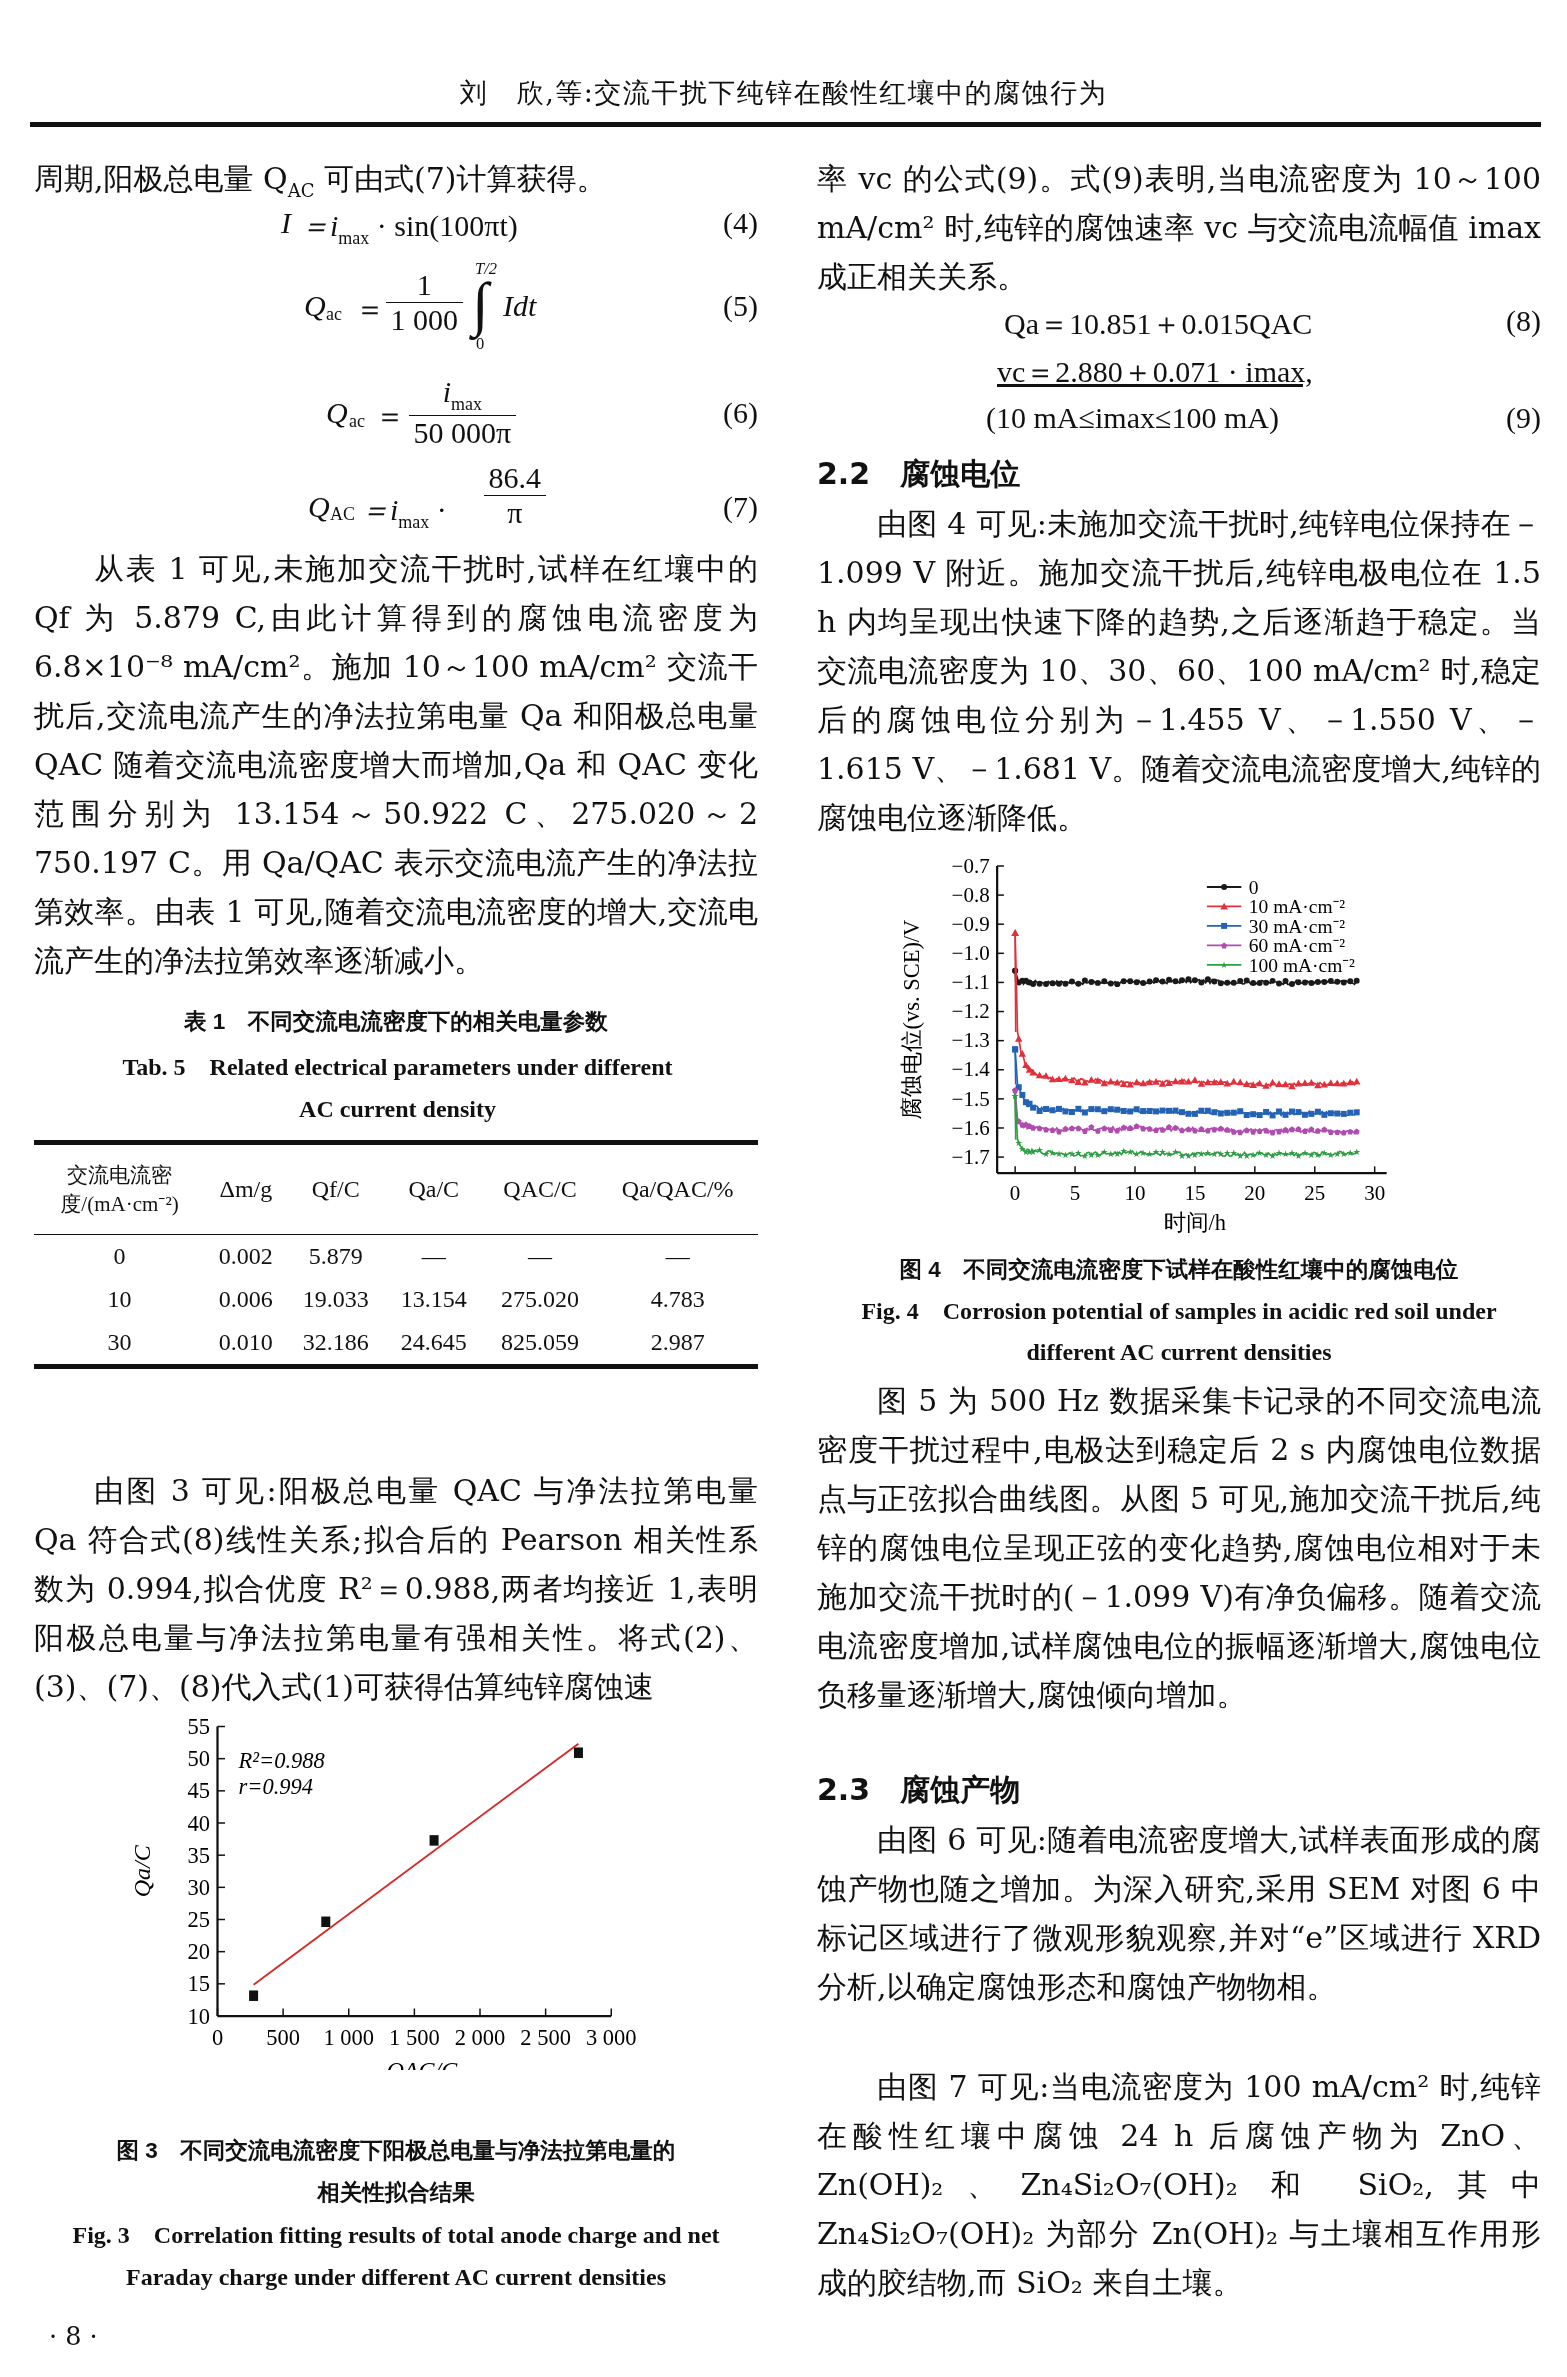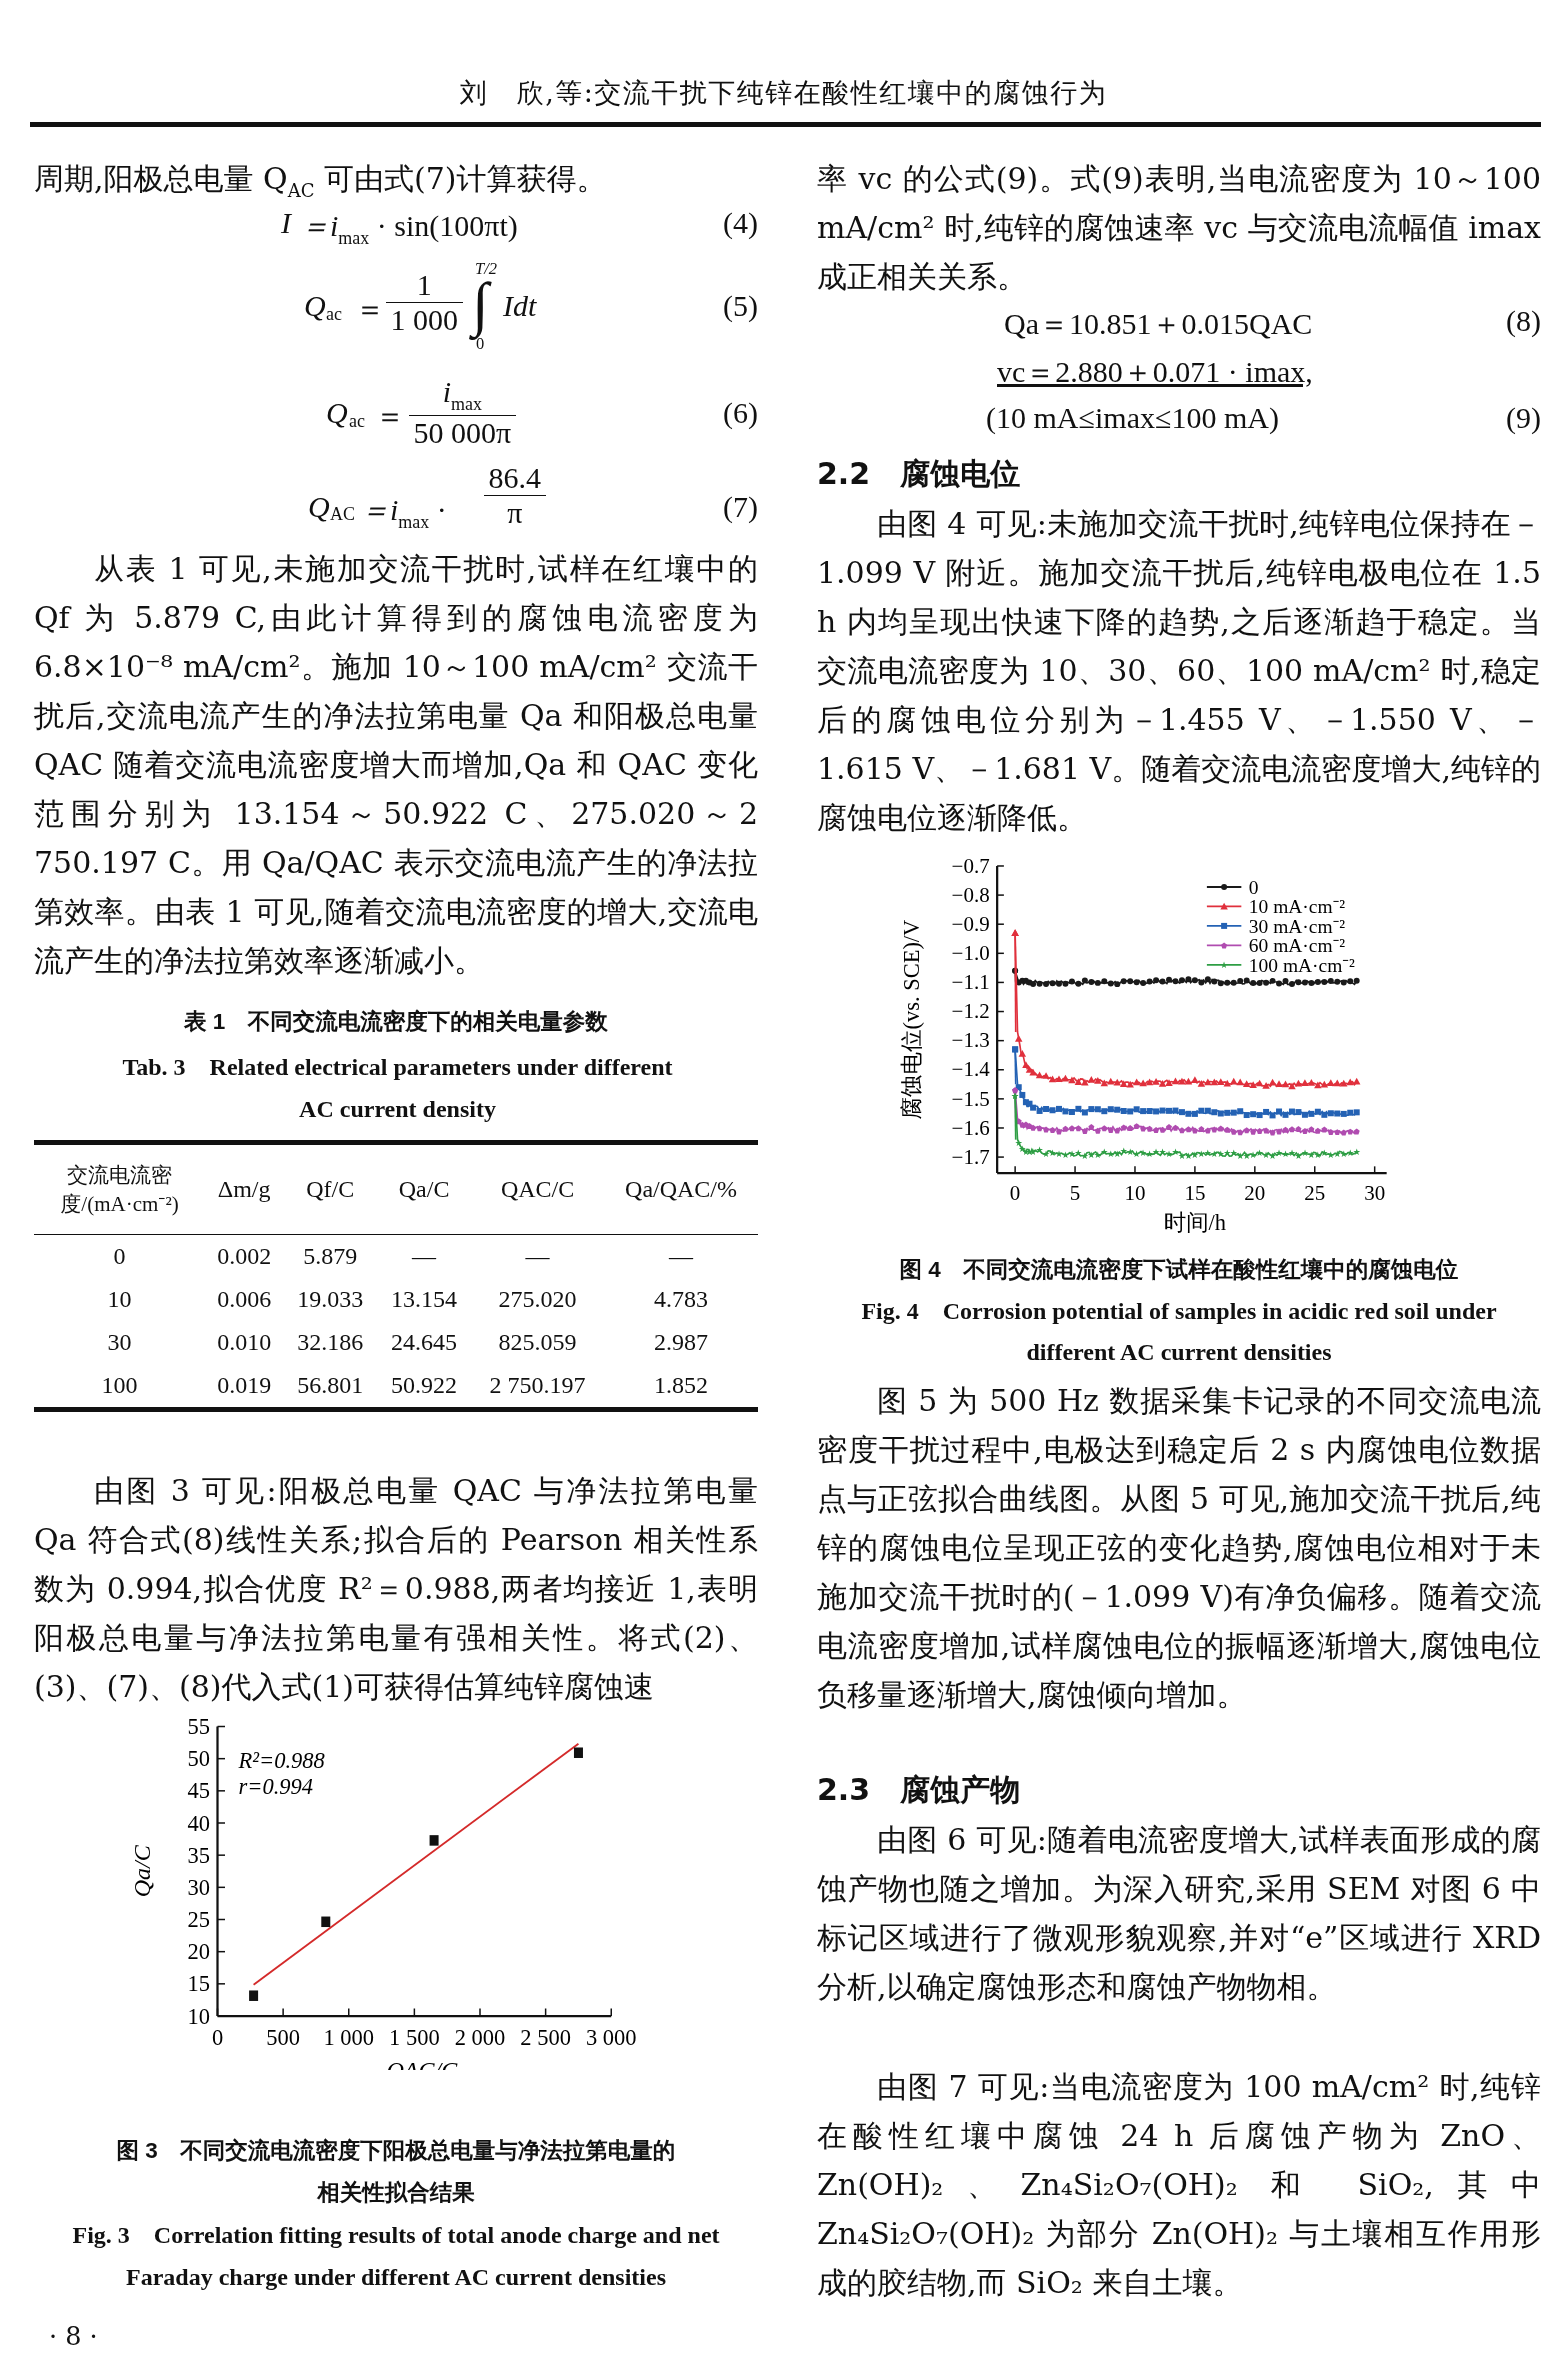--- a/index.html
+++ b/index.html
@@ -76,21 +76,21 @@
   <span class="frac" style="position:absolute;left:450px;top:0;">
       <span class="n">86.4</span>
       <span class="d">π</span>
     </span>
   <span class="eqn" style="top:28.5px;">(7)</span>
 </div>
 
 <div class="abs col-l p ind" style="top:544px;">从表 1 可见,未施加交流干扰时,试样在红壤中的 Qf 为 5.879 C,由此计算得到的腐蚀电流密度为 6.8×10⁻⁸ mA/cm²。施加 10～100 mA/cm² 交流干扰后,交流电流产生的净法拉第电量 Qa 和阳极总电量 QAC 随着交流电流密度增大而增加,Qa 和 QAC 变化范围分别为 13.154～50.922 C、275.020～2 750.197 C。用 Qa/QAC 表示交流电流产生的净法拉第效率。由表 1 可见,随着交流电流密度的增大,交流电流产生的净法拉第效率逐渐减小。</div>
 
 <div class="abs col-l cap" style="top:1001px;">表 1　不同交流电流密度下的相关电量参数</div>
-<div class="abs cap capen" style="top:1046px;left:105px;width:585px;">Tab. 3　Related electrical parameters under different AC current density</div>
+<div class="abs cap capen" style="top:1046px;left:105px;width:585px;">Tab. 5　Related electrical parameters under different AC current density</div>
 
 <div class="abs col-l" style="top:1140px;">
   <div style="height:4.5px;background:#111;"></div>
   <table class="t1">
     <thead>
       <tr style="height:90px;border-bottom:1.5px solid #111;">
         <th style="width:165px;font-family:Liberation Serif, serif;font-size:21px;">交流电流密度/(mA·cm⁻²)</th>
         <th>Δm/g</th>
         <th>Qf/C</th>
         <th>Qa/C</th>
@@ -115,28 +115,20 @@
           <td>275.020</td>
           <td>4.783</td>
         </tr>
         <tr>
           <td>30</td>
           <td>0.010</td>
           <td>32.186</td>
           <td>24.645</td>
           <td>825.059</td>
           <td>2.987</td>
-        </tr>
-        <tr>
-          <td>100</td>
-          <td>0.019</td>
-          <td>56.801</td>
-          <td>50.922</td>
-          <td>2 750.197</td>
-          <td>1.852</td>
         </tr>
       </tbody>
   </table>
   <div style="height:4.5px;background:#111;"></div>
 </div>
 
 <div class="abs col-l p ind" style="top:1466px;">由图 3 可见:阳极总电量 QAC 与净法拉第电量 Qa 符合式(8)线性关系;拟合后的 Pearson 相关性系数为 0.994,拟合优度 R²＝0.988,两者均接近 1,表明阳极总电量与净法拉第电量有强相关性。将式(2)、(3)、(7)、(8)代入式(1)可获得估算纯锌腐蚀速</div>
 
 <svg class="abs" style="left:45px;top:1710px;" width="690" height="360" id="fig3svg" viewBox="0 0 920 480">
     <line x1="230" y1="22" x2="230" y2="408" stroke="#111" stroke-width="3"></line>

